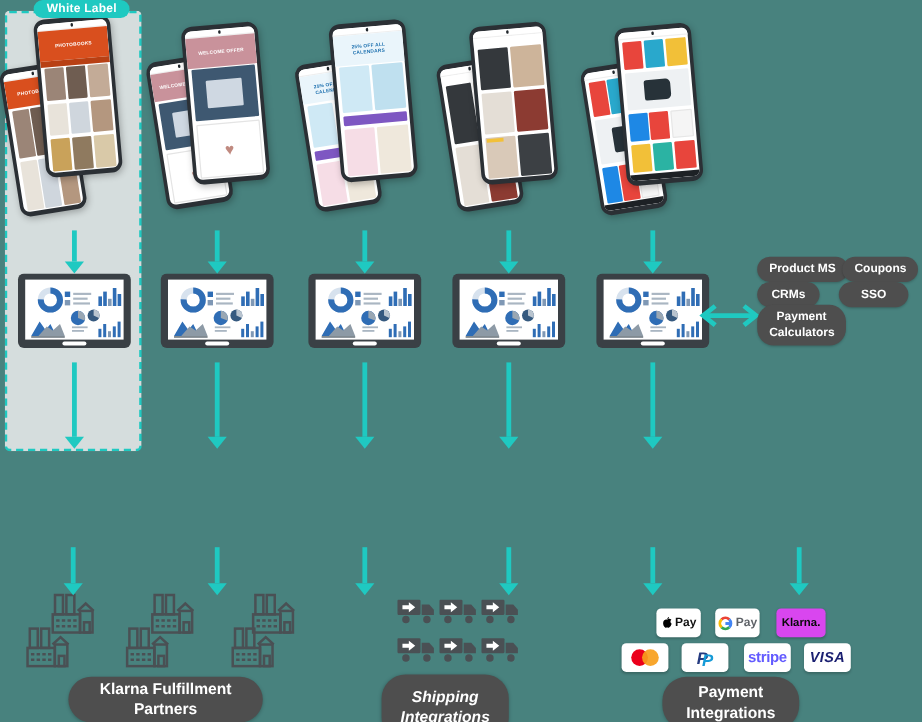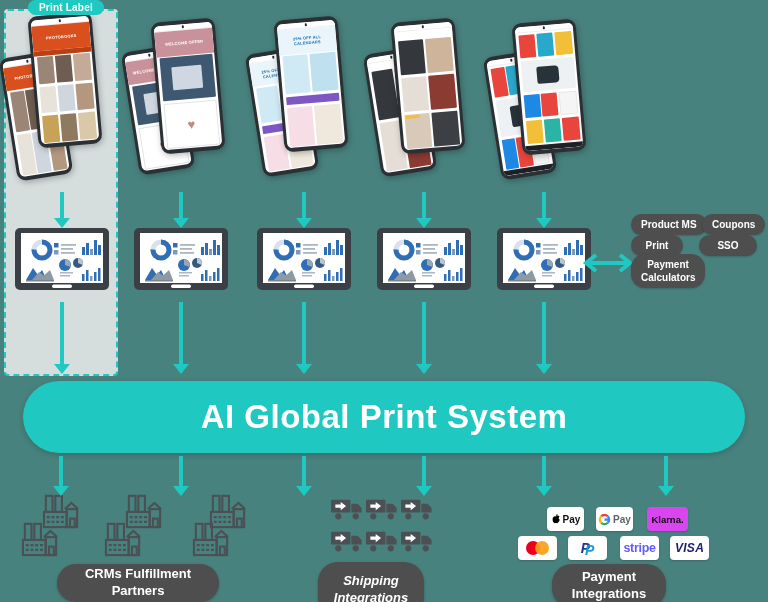--- a/index.html
+++ b/index.html
@@ -147,21 +147,21 @@
         <circle cx="25.5" cy="20.5" r="3.2"></circle>
       </g>
       <path d="M4.5 8.3 h5.5 v-2.6 l5.5 4.3 -5.5 4.3 v-2.6 h-5.5 z" fill="#ffffff"></path>
     </symbol>
   </defs>
 </svg>
 
 <div id="stage">
 
   <div class="wl-box"></div>
-  <div class="wl-badge">Print Label</div>
+  <div class="wl-badge">White Label</div>
 
   <div>
     <div class="phone c1" style="left:8px;top:54px;width:56px;height:124px;transform:rotate(-9deg);">
       <div class="screen">
         <div class="bar"></div>
         <div class="hero" style="background: rgb(217, 79, 30);">
             <span>PHOTOBOOKS</span>
           </div>
         <div class="row r1">
             <i></i>
@@ -367,25 +367,24 @@
     <div class="arr" style="left:542px;top:302px;height:62px;"></div>
   </div>
 
   <svg class="dbl-arrow" style="left:581px;top:252px;" width="54" height="22" viewBox="0 0 54 22">
     <line x1="7" y1="11" x2="47" y2="11" stroke="#1fc9c1" stroke-width="4"></line>
     <polyline points="15,3 5,11 15,19" fill="none" stroke="#1fc9c1" stroke-width="4"></polyline>
     <polyline points="39,3 49,11 39,19" fill="none" stroke="#1fc9c1" stroke-width="4"></polyline>
   </svg>
   <div class="tag" style="left:631px;top:214px;">Product MS</div>
   <div class="tag" style="left:702px;top:214px;">Coupons</div>
-  <div class="tag" style="left:631px;top:235px;min-width:52px;">Print</div>
+  <div class="tag" style="left:631px;top:235px;min-width:52px;">CRMs</div>
   <div class="tag" style="left:699px;top:235px;min-width:58px;">SSO</div>
   <div class="tag multi" style="left:631px;top:254px;width:74px;">Payment Calculators</div>
 
-  <div class="banner" style="background: rgb(31, 201, 193);">AI Global Print System</div>
 
   <div class="arr" style="left:59px;top:456px;height:30px;"></div>
   <div class="arr" style="left:179px;top:456px;height:30px;"></div>
   <div class="arr" style="left:302px;top:456px;height:30px;"></div>
   <div class="arr" style="left:422px;top:456px;height:30px;"></div>
   <div class="arr" style="left:542px;top:456px;height:30px;"></div>
   <div class="arr" style="left:664px;top:456px;height:30px;"></div>
 
   <div>
     <svg class="factory" style="left:42px;top:493px;">
@@ -399,21 +398,21 @@
       </svg>
     <svg class="factory" style="left:21px;top:521px;">
         <use href="#sym-factory"></use>
       </svg>
     <svg class="factory" style="left:104px;top:521px;">
         <use href="#sym-factory"></use>
       </svg>
     <svg class="factory" style="left:192px;top:521px;">
         <use href="#sym-factory"></use>
       </svg>
-    <div class="bpill" style="left:57px;top:564px;width:162px;height:38px;">CRMs Fulfillment Partners</div>
+    <div class="bpill" style="left:57px;top:564px;width:162px;height:38px;">Klarna Fulfillment Partners</div>
   </div>
 
   <div>
     <svg class="truck" style="left:331px;top:496px;">
         <use href="#sym-truck"></use>
       </svg>
     <svg class="truck" style="left:366px;top:496px;">
         <use href="#sym-truck"></use>
       </svg>
     <svg class="truck" style="left:401px;top:496px;">

